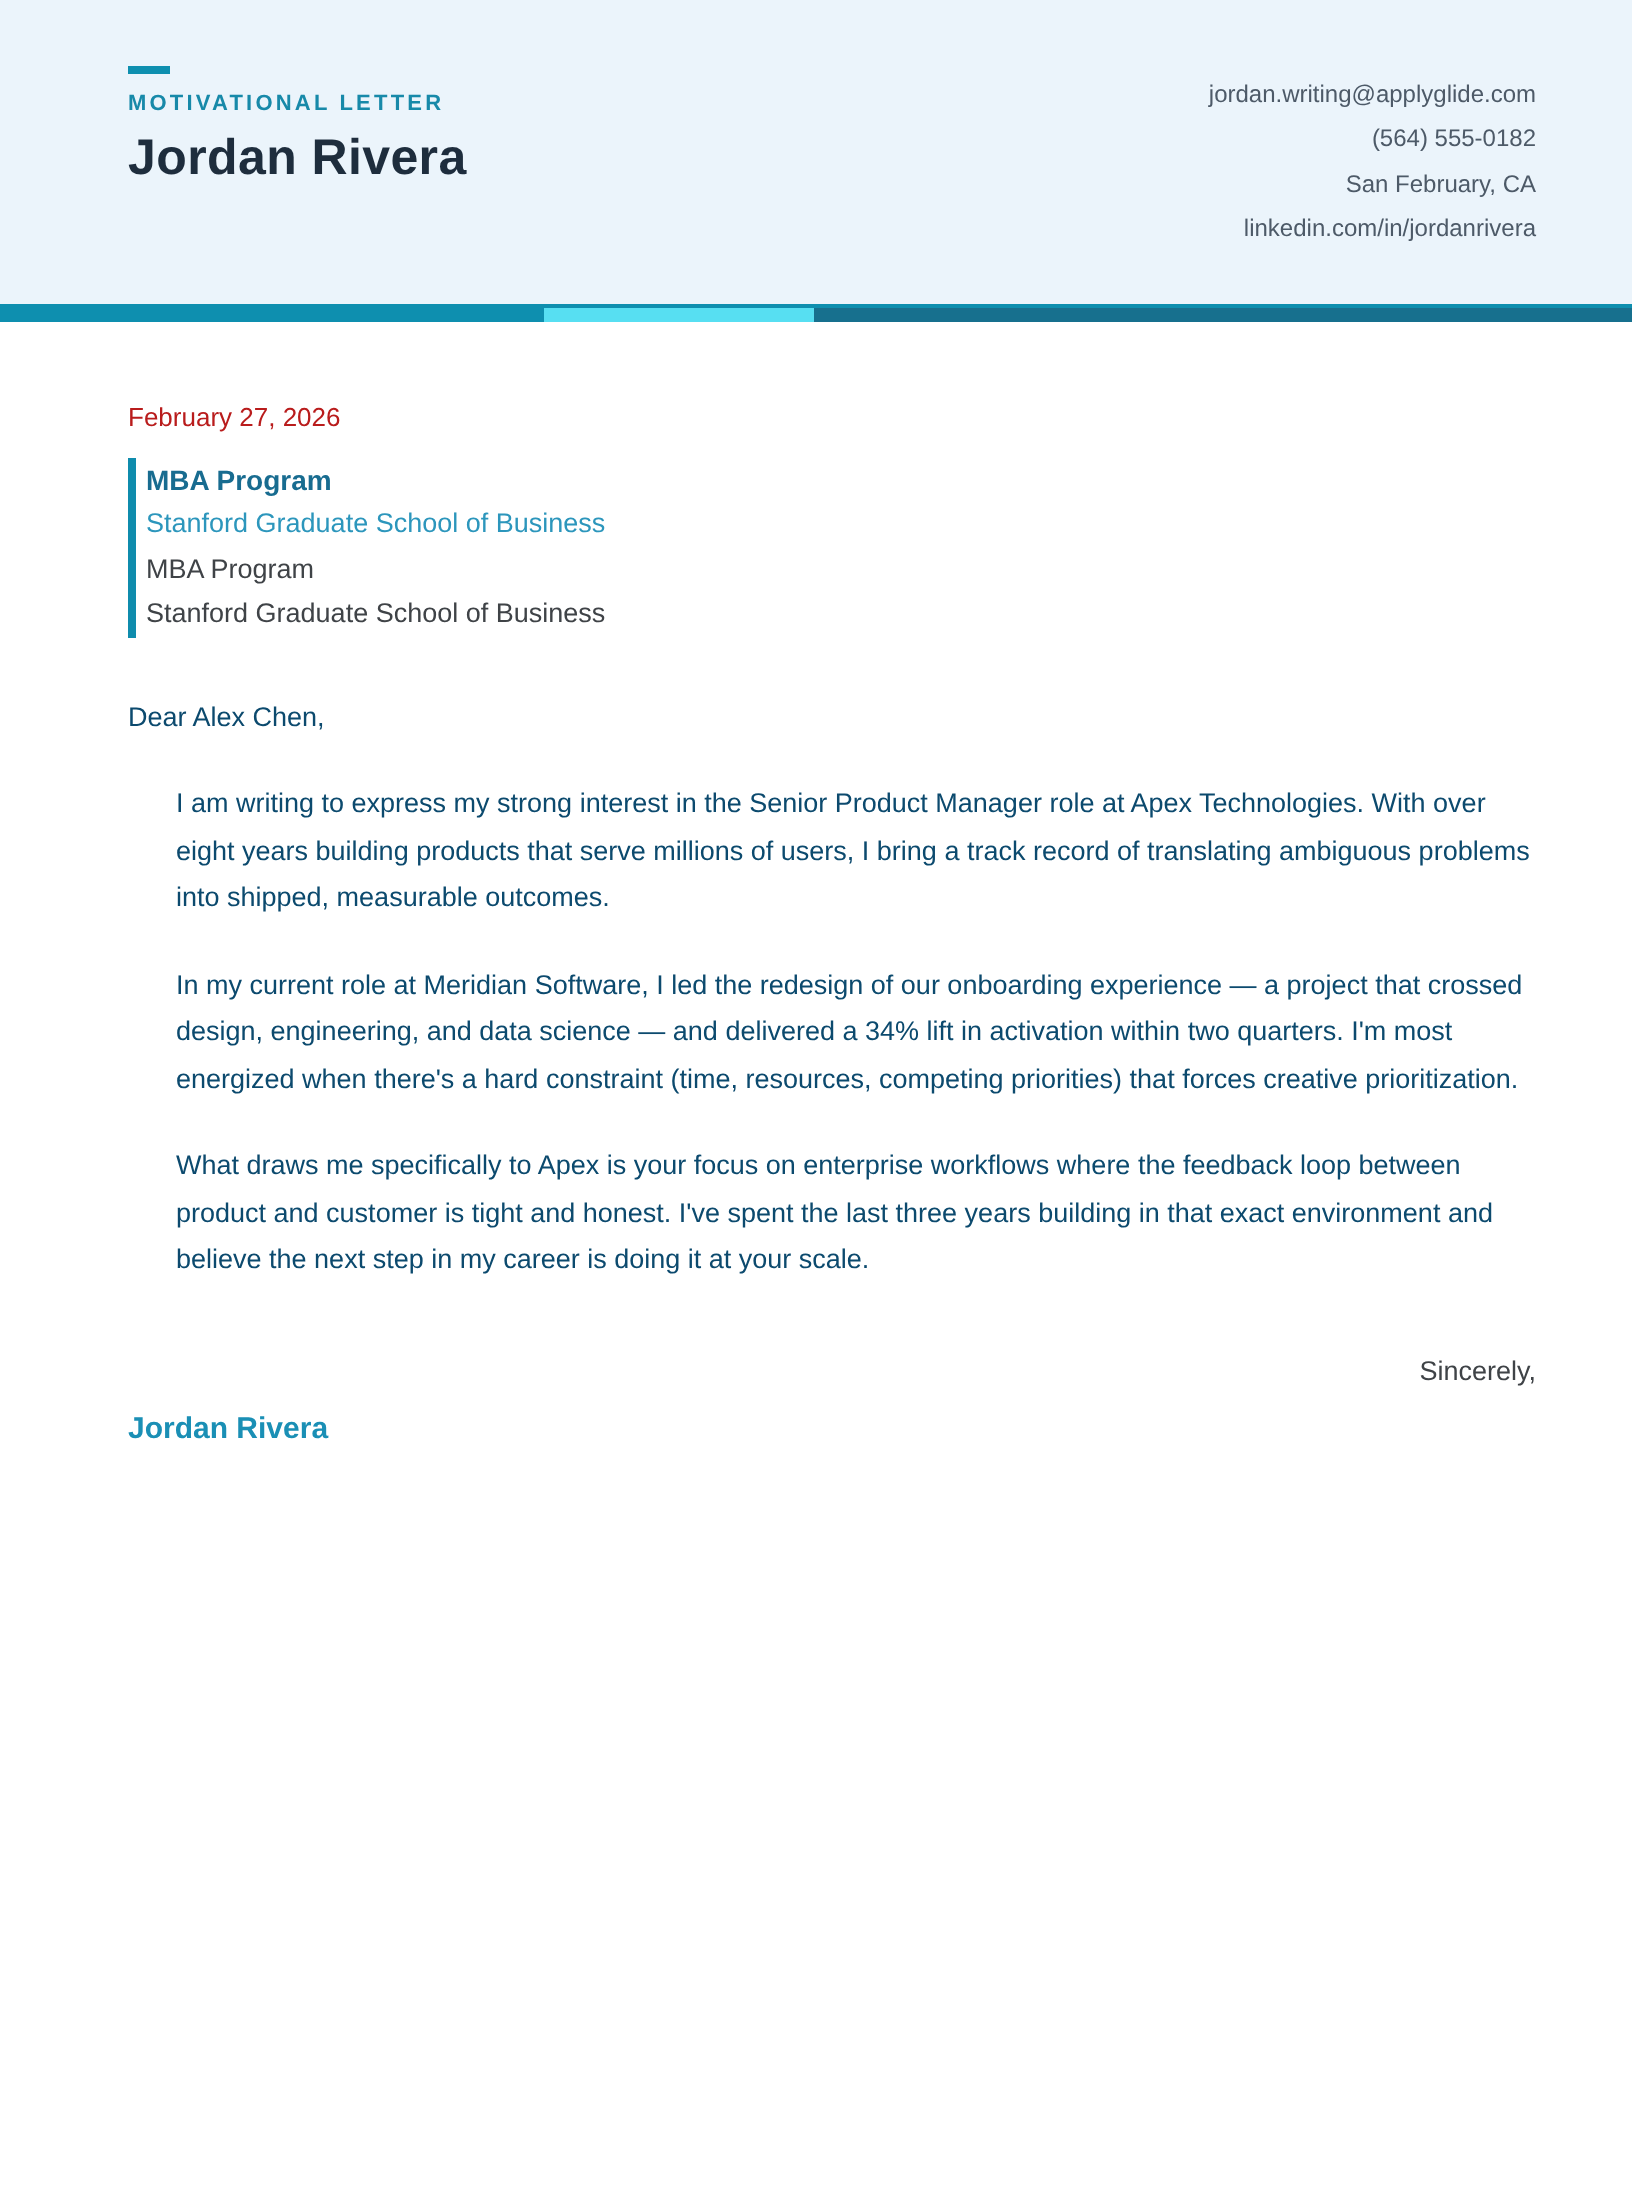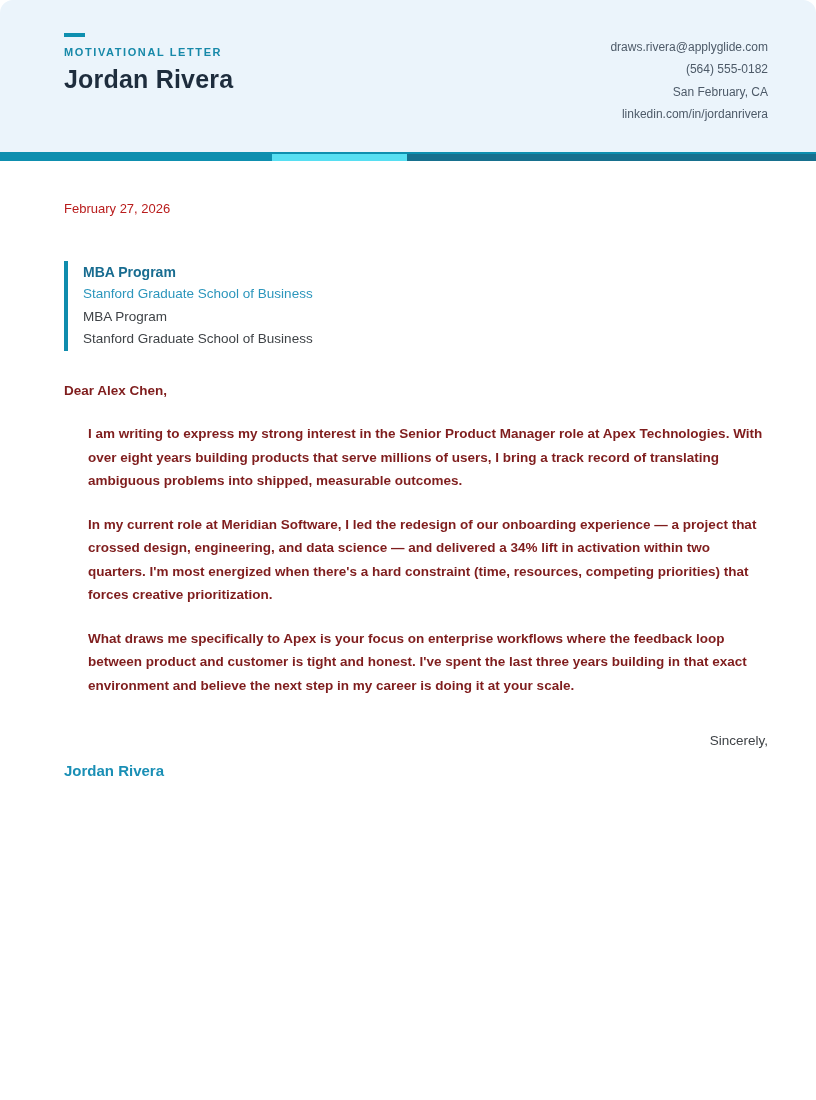--- a/index.html
+++ b/index.html
@@ -4,21 +4,20 @@
 <style>
   * { margin: 0; padding: 0; box-sizing: border-box; }
   html, body { background: #ffffff; }
   body { font-family: "Liberation Sans", sans-serif; }
   .page {
     position: relative;
     width: 816px;
     height: 1100px;
     background: #ffffff;
     overflow: hidden;
-    border-radius: 13px;
   }
 
   
   .header {
     position: relative;
     height: 152px;
     background: #EBF4FB;
     padding: 33px 48px 0 64px;
   }
   .accent-dash {
@@ -68,41 +67,40 @@
   .main {
     padding: 40px 48px 0 64px;
     color: #3F4347;
   }
   .date {
     font-size: 13px;
     line-height: 16px;
     color: #b91c1c;
   }
   .recipient {
-    margin-top: 44px;
+    margin-top: 12px;
     border-left: 4px solid #0F8CAD;
-    padding-left: 15px;
+    padding-left: 5px;
     font-size: 13.5px;
     line-height: 22.4px;
   }
   .recipient .program {
     font-size: 14px;
     font-weight: bold;
     color: #186C90;
   }
   .recipient .school { color: #2C96BC; }
   .recipient .contact-name { font-weight: bold; color: #2B2F33; }
   .recipient .plain { color: #3F4347; }
 
   .salutation, .para {
     font-size: 13.5px;
     line-height: 23.5px;
-    color: #7f1d1d;
+    color: #0c4a6e;
     margin-bottom: 20px;
-    font-weight: bold;
   }
   .salutation { margin-top: 28px; }
   .para { max-width: 704px; margin-left: 24px; }
   .closing {
     font-size: 13.5px;
     line-height: 23.5px;
     margin-top: 32px;
     color: #3F4347;
     text-align: right;
   }
@@ -118,21 +116,21 @@
 
 <div class="page">
 
   <div class="header">
     <div>
       <div class="accent-dash"></div>
       <div class="doc-label">MOTIVATIONAL LETTER</div>
       <div class="doc-name">Jordan Rivera</div>
     </div>
     <div class="contact">
-      <div>draws.rivera@applyglide.com</div>
+      <div>jordan.writing@applyglide.com</div>
       <div>(564) 555-0182</div>
       <div>San February, CA</div>
       <div>linkedin.com/in/jordanrivera</div>
     </div>
   </div>
 
   <div class="accent-bar">
     <div class="seg seg-light"></div>
     <div class="seg seg-dark"></div>
   </div>

